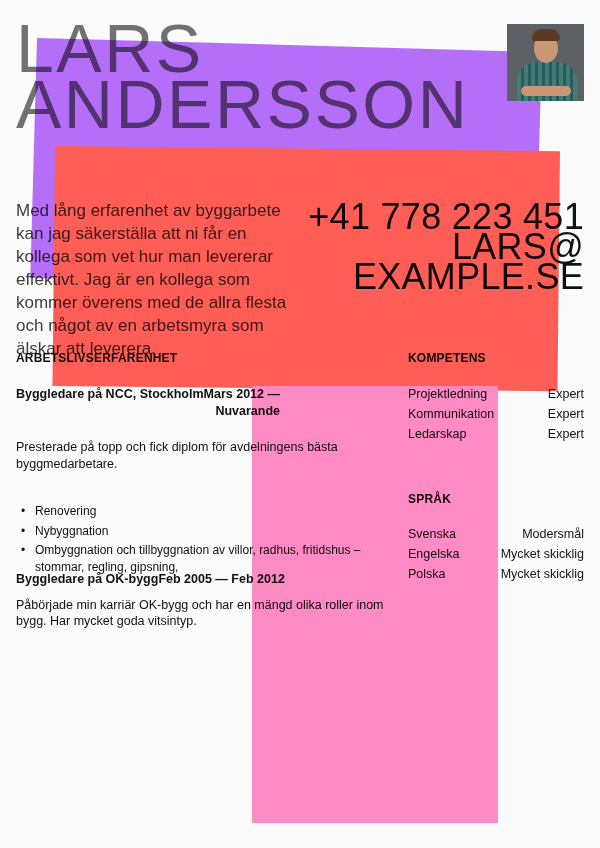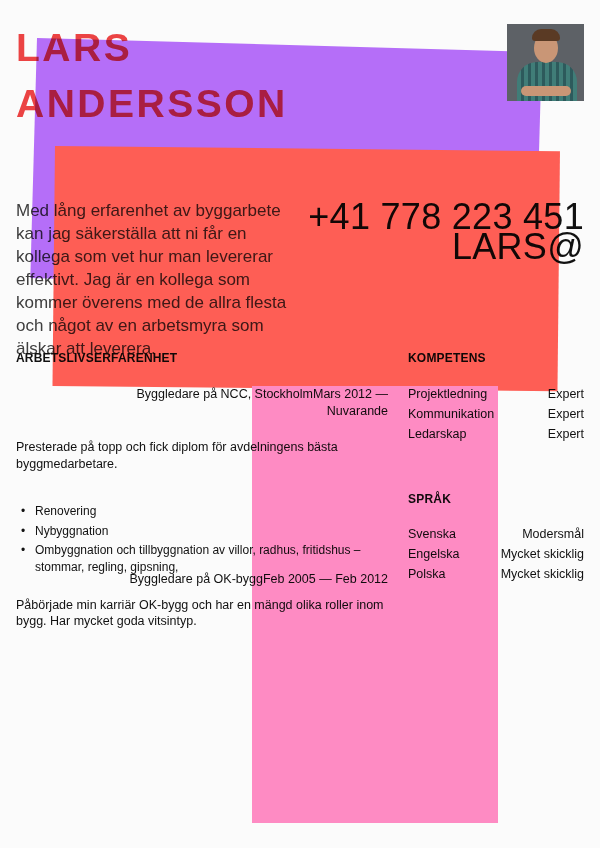--- a/index.html
+++ b/index.html
@@ -6,42 +6,42 @@
     html, body { width: 600px; height: 848px; background: #fbfbfb; overflow: hidden; }
     body { position: relative; font-family: "Liberation Sans", "DejaVu Sans", sans-serif; color: #111; }
 
     .shape { position: absolute; }
     .shape-purple { left: 37px; top: 38px; width: 505px; height: 240px; background: #b56ef8; transform-origin: 0 0; transform: rotate(1.6deg); }
     .shape-red { left: 55px; top: 146px; width: 505px; height: 240px; background: #fe5e55; transform: rotate(0.6deg); transform-origin: 0 0; }
     .shape-pink { left: 252px; top: 386px; width: 246px; height: 437px; background: #fe8bc3; }
 
     .content { position: absolute; inset: 0; mix-blend-mode: multiply; }
 
-    .name { position: absolute; left: 16px; top: 20px; font-size: 39px; line-height: 56px; letter-spacing: 2.5px; font-weight: 700; color: #ef4444; }
+    .name { position: absolute; left: 16px; top: 20px; font-size: 68px; line-height: 56px; letter-spacing: 2.5px; font-weight: 400; color: #737373; }
     .name span { display: block; }
 
     .photo { position: absolute; left: 507px; top: 24px; width: 77px; height: 77px; background: #5d6166; overflow: hidden; }
     .photo .head { position: absolute; left: 27px; top: 9px; width: 24px; height: 30px; border-radius: 50%; background: #c99676; }
     .photo .hair { position: absolute; left: 25px; top: 5px; width: 28px; height: 12px; border-radius: 12px 12px 4px 4px; background: #5a3a24; }
     .photo .body { position: absolute; left: 10px; top: 38px; width: 60px; height: 42px; border-radius: 20px 20px 0 0;
       background: repeating-linear-gradient(90deg, #3f7f7a 0 4px, #2b5a5c 4px 7px), #3f7f7a; opacity: 0.95; }
     .photo .arms { position: absolute; left: 14px; top: 62px; width: 50px; height: 10px; border-radius: 6px; background: #c99676; }
 
     .summary { position: absolute; left: 16px; top: 199px; width: 280px; font-size: 17px; line-height: 23px; color: #404040; }
 
     .contact { position: absolute; right: 16px; top: 202px; text-align: right; font-size: 36px; line-height: 30px; color: #111; letter-spacing: 0.3px; }
     .contact div { white-space: nowrap; }
 
     .section-title { position: absolute; font-size: 12px; letter-spacing: 0.2px; color: #111; }
     .exp-title { left: 16px; top: 351px; }
     .comp-title { left: 408px; top: 351px; }
     .lang-title { left: 408px; top: 492px; }
 
     .job { position: absolute; left: 16px; width: 372px; font-size: 12.5px; line-height: 16.5px; }
-    .job-head { display: flex; justify-content: flex-end; }
+    .job-head { display: flex; justify-content: flex-start; font-weight: bold; }
     .job-date { text-align: right; }
     .job-desc { margin-top: 12px; }
     .job1 { top: 386px; }
     .job2 { top: 571px; }
     .bullets { position: absolute; left: 16px; top: 503px; width: 372px; font-size: 12px; line-height: 16.5px; list-style: none; }
     .bullets li { position: relative; padding-left: 19px; margin-bottom: 3px; }
     .bullets li::before { content: "•"; position: absolute; left: 5px; top: 0; }
 
     .skills { position: absolute; left: 408px; width: 176px; font-size: 12.5px; line-height: 16.5px; }
     .skills .row { display: flex; justify-content: space-between; margin-bottom: 3.6px; white-space: nowrap; }
@@ -59,20 +59,21 @@
   <h1 class="name">
     <span>LARS</span>
     <span>ANDERSSON</span>
   </h1>
 
   <p class="summary">Med lång erfarenhet av byggarbete kan jag säkerställa att ni får en kollega som vet hur man levererar effektivt. Jag är en kollega som kommer överens med de allra flesta och något av en arbetsmyra som älskar att leverera.</p>
 
   <div class="contact">
     <div>+41 778 223 451</div>
     <div>LARS@</div>
+    <div>EXAMPLE.SE</div>
   </div>
 
   <h2 class="section-title exp-title">ARBETSLIVSERFARENHET</h2>
 
   <div class="job job1">
     <div class="job-head">
       <span>Byggledare på NCC, Stockholm</span>
       <span class="job-date">
         <span>Mars 2012 —</span><br>
         <span>Nuvarande</span>

